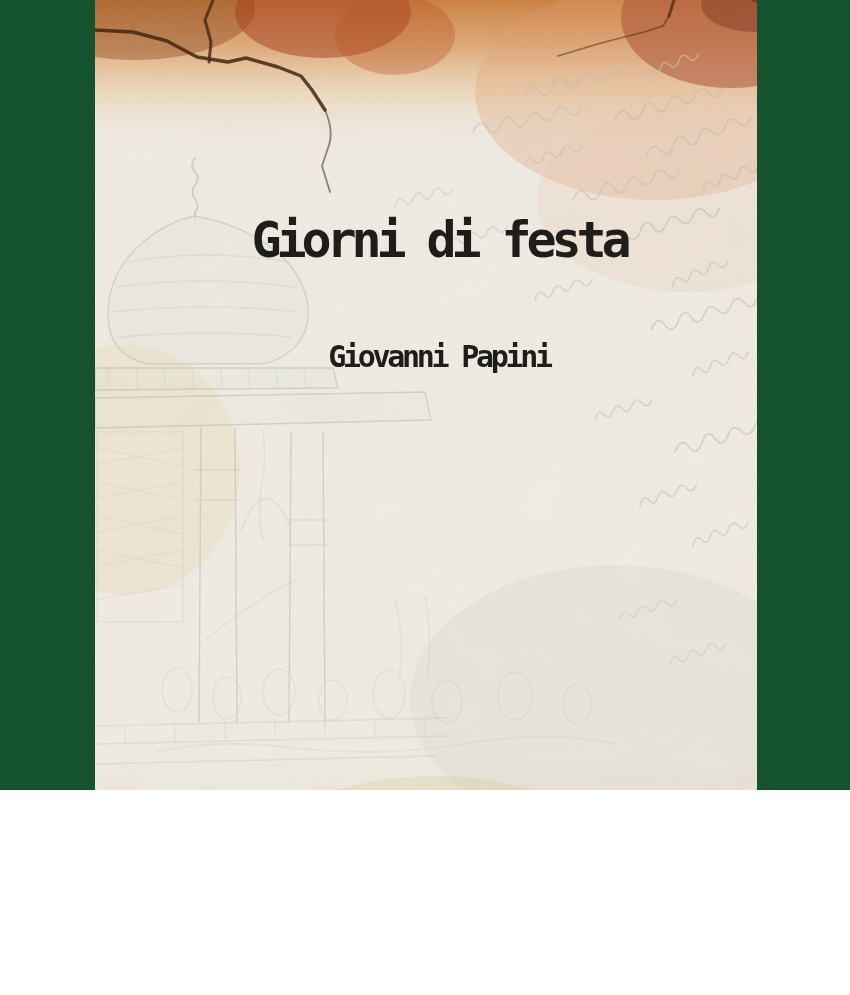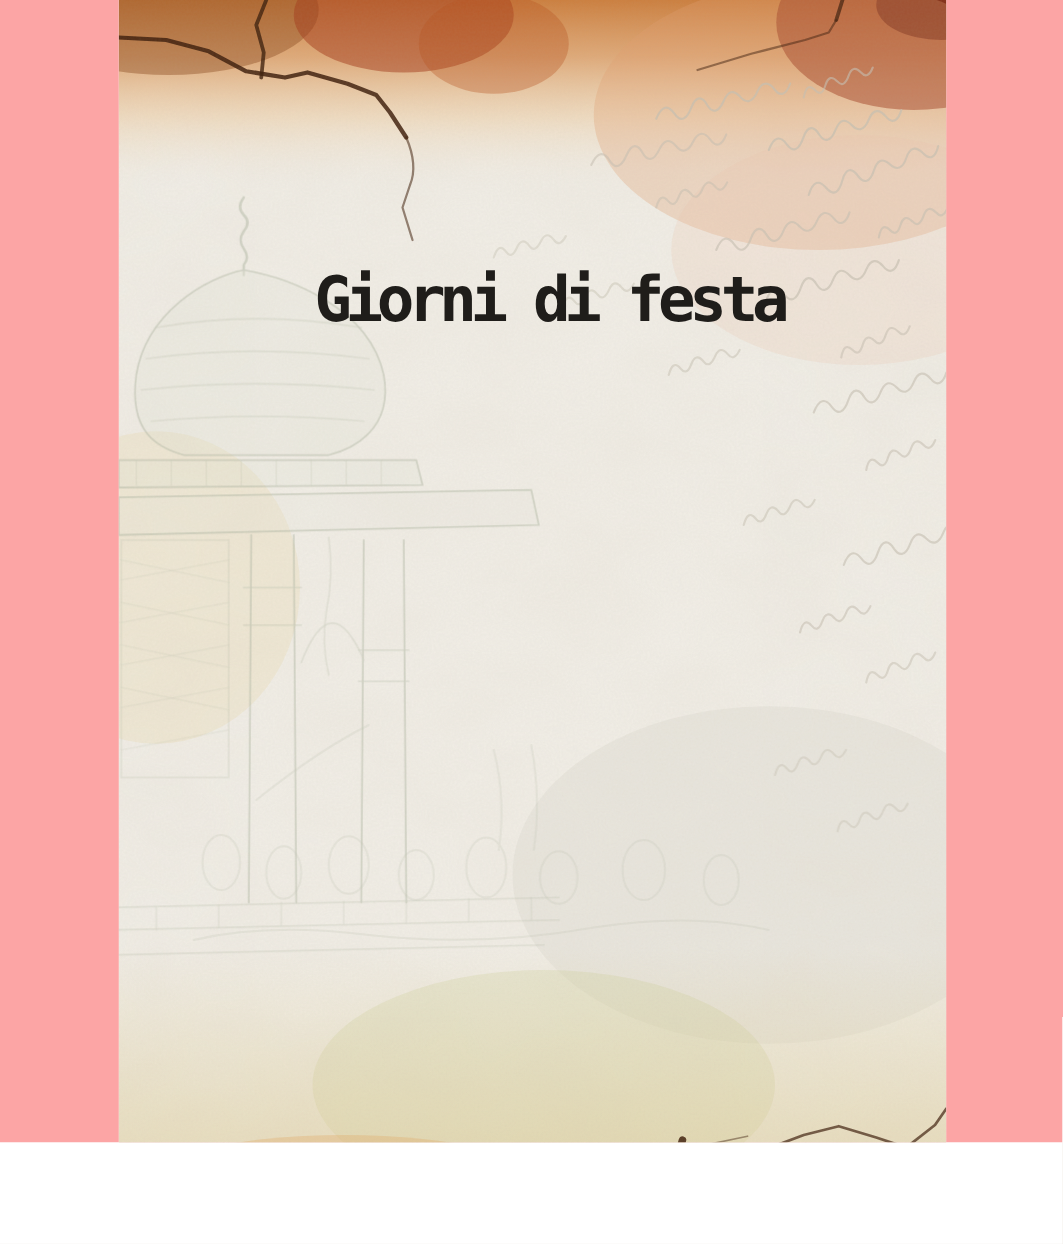--- a/index.html
+++ b/index.html
@@ -1,17 +1,17 @@
 <!DOCTYPE html>
 <html><head>
 <meta charset="utf-8">
 <style>
   html,body{margin:0;padding:0;background:#ffffff;}
   .page{
-    position:relative;width:850px;height:914px;background:#fca5a5;
+    position:relative;width:850px;height:790px;background:#14532d;
     overflow:hidden;font-family:"DejaVu Sans Mono","Liberation Mono",monospace;
   }
   .cover{
     position:absolute;left:95px;top:0;width:662px;height:995px;
     background:#f2efe8;overflow:hidden;
   }
   .cover-art{position:absolute;left:0;top:0;width:662px;height:995px;display:block;}
   .txt{
     position:absolute;left:13px;right:-13px;text-align:center;
     color:#1f1d1a;font-weight:bold;white-space:nowrap;
@@ -143,14 +143,15 @@
         <path d="M449 925 L474 915 L503 909" stroke-width="1.4" opacity="0.45"></path>
         <path d="M455 963 L473 977 L491 989" stroke-width="2" opacity="0.65"></path>
         <path d="M94 987 L114 981 L141 984 L159 976 L175 980" stroke-width="2" opacity="0.65"></path>
         <path d="M336 983 L352 979" stroke-width="1.5" opacity="0.4"></path>
       </g>
 
       <rect x="0" y="0" width="662" height="995" filter="url(#grain)" opacity="0.16"></rect>
     </svg>
 
     <div class="txt title">Giorni di festa</div>
+    <div class="txt author">Giovanni Papini</div>
   </div>
 </div>
 
 </body></html>

